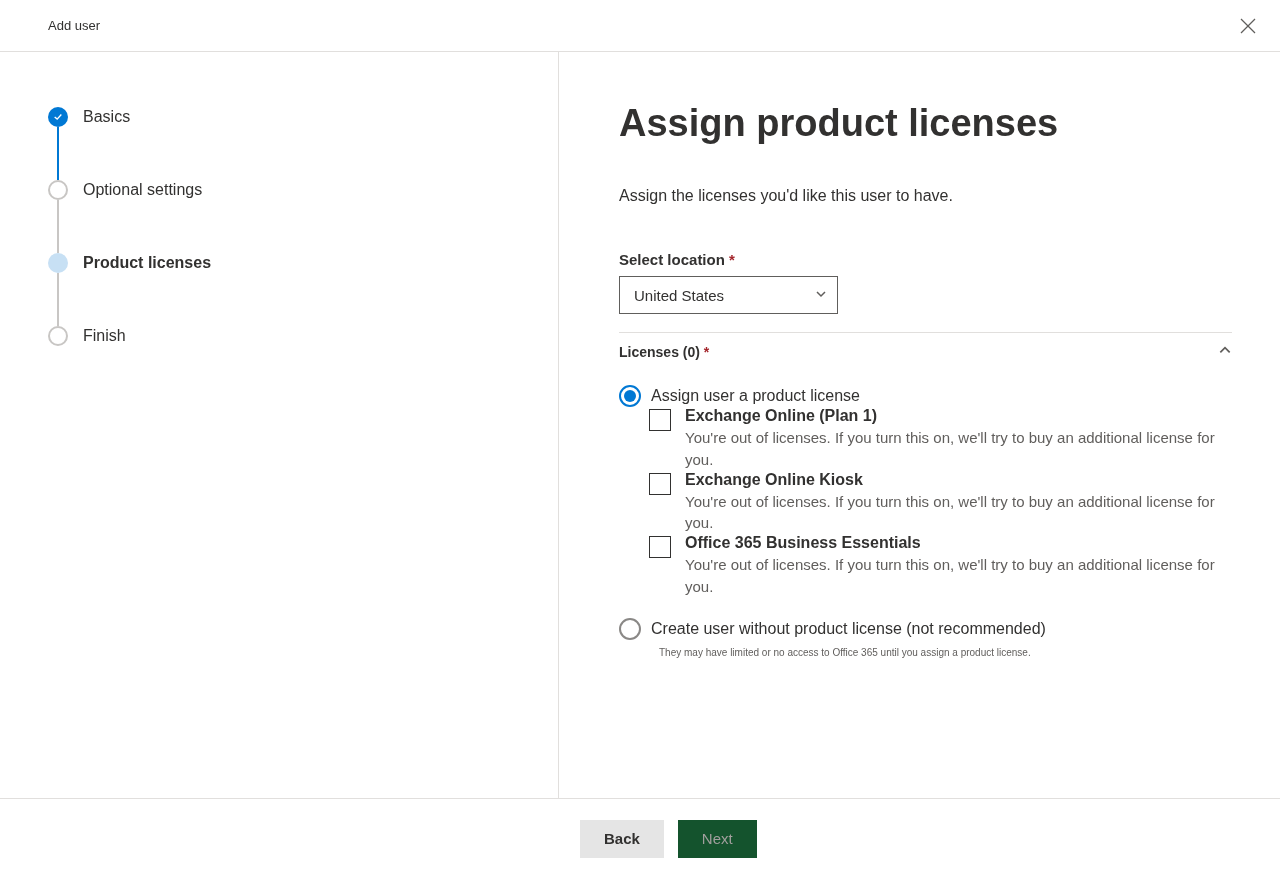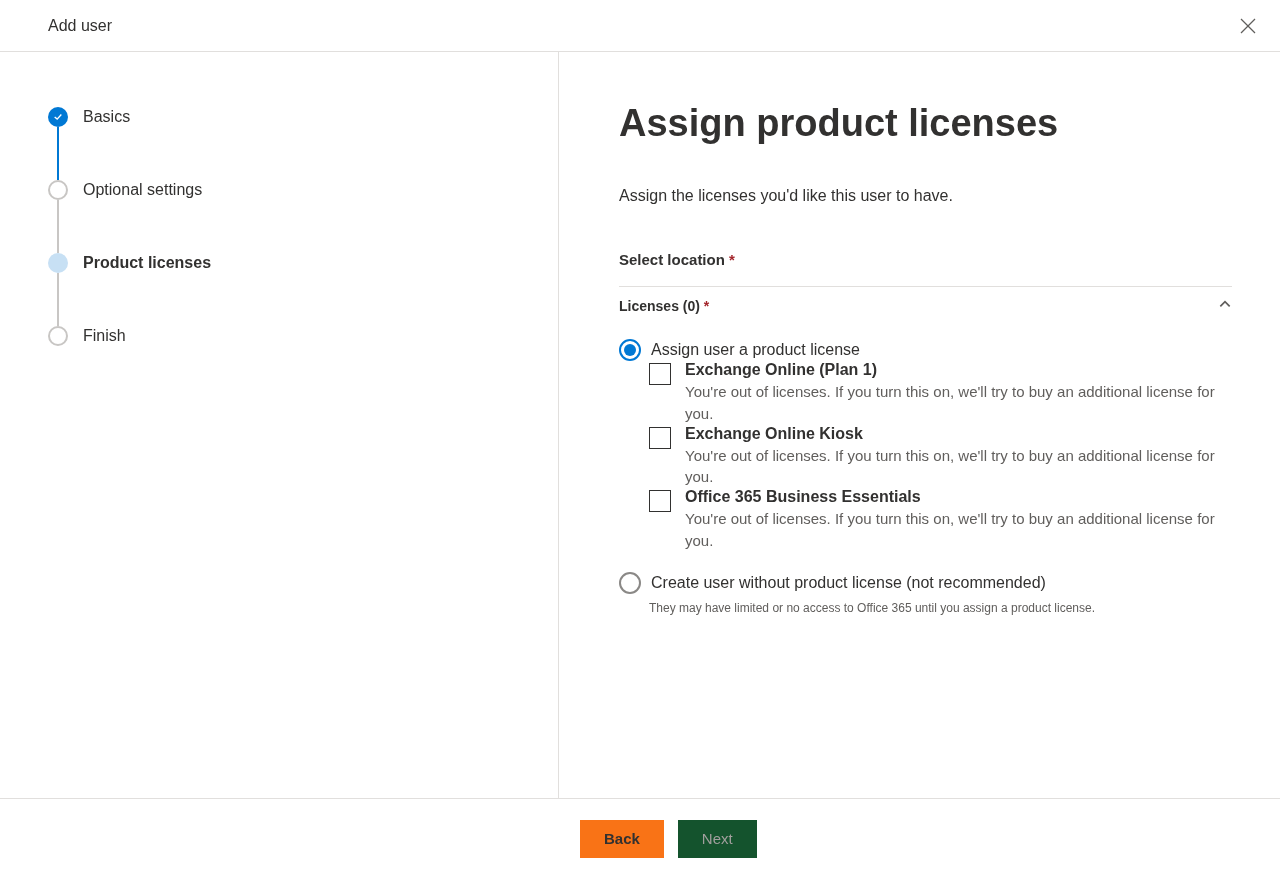--- a/index.html
+++ b/index.html
@@ -20,21 +20,21 @@
   
   .header {
     display: flex;
     justify-content: space-between;
     align-items: center;
     padding: 14px 20px 14px 48px;
     border-bottom: 1px solid #e1dfdd;
     height: 52px;
   }
   .header-title {
-    font-size: 16px;
+    font-size: 13px;
     font-weight: 400;
   }
   .close-btn {
     width: 24px;
     height: 24px;
     cursor: pointer;
     display: flex;
     align-items: center;
     justify-content: center;
     color: #605e5c;
@@ -217,23 +217,23 @@
     background: #0078d4;
   }
   .radio-circle.unselected {
     border-color: #8a8886;
   }
   .radio-label {
     font-size: 16px;
   }
 
   .radio-sub {
-    margin-left: 30px;
+    margin-left: 40px;
     margin-top: 6px;
-    font-size: 12px;
+    font-size: 10px;
     color: #605e5c;
     line-height: 1.45;
     max-width: 600px;
   }
 
   .license-item {
     display: flex;
     margin-left: 30px;
   }
   .checkbox {
@@ -276,21 +276,21 @@
   }
   .btn {
     height: 38px;
     padding: 0 24px;
     font-size: 15px;
     border: none;
     cursor: pointer;
     font-family: inherit;
   }
   .btn-back {
-    background: #f97316;
+    background: #e5e5e5;
     color: #323130;
     font-weight: 600;
   }
   .btn-next {
     background: #14532d;
     color: #a19f9d;
     font-weight: 400;
   }
 </style>
 </head>
@@ -337,20 +337,28 @@
   </div>
 
   <div class="content">
     <h1 class="page-title">Assign product licenses</h1>
     <p class="page-desc">Assign the licenses you'd like this user to have.</p>
 
     <label class="field-label">
       <span>Select location</span>
       <span class="required">*</span>
     </label>
+    <div class="select-wrap">
+      <span class="select-value">United States</span>
+      <span class="chevron-icon">
+        <svg viewBox="0 0 12 12">
+            <polyline points="2,4 6,8 10,4"></polyline>
+          </svg>
+      </span>
+    </div>
 
     <hr class="divider">
 
     <div class="section-header">
       <div class="section-title">
         <span>Licenses (0)</span>
         <span class="required">*</span>
       </div>
       <span class="section-chevron">
         <svg viewBox="0 0 12 12">

